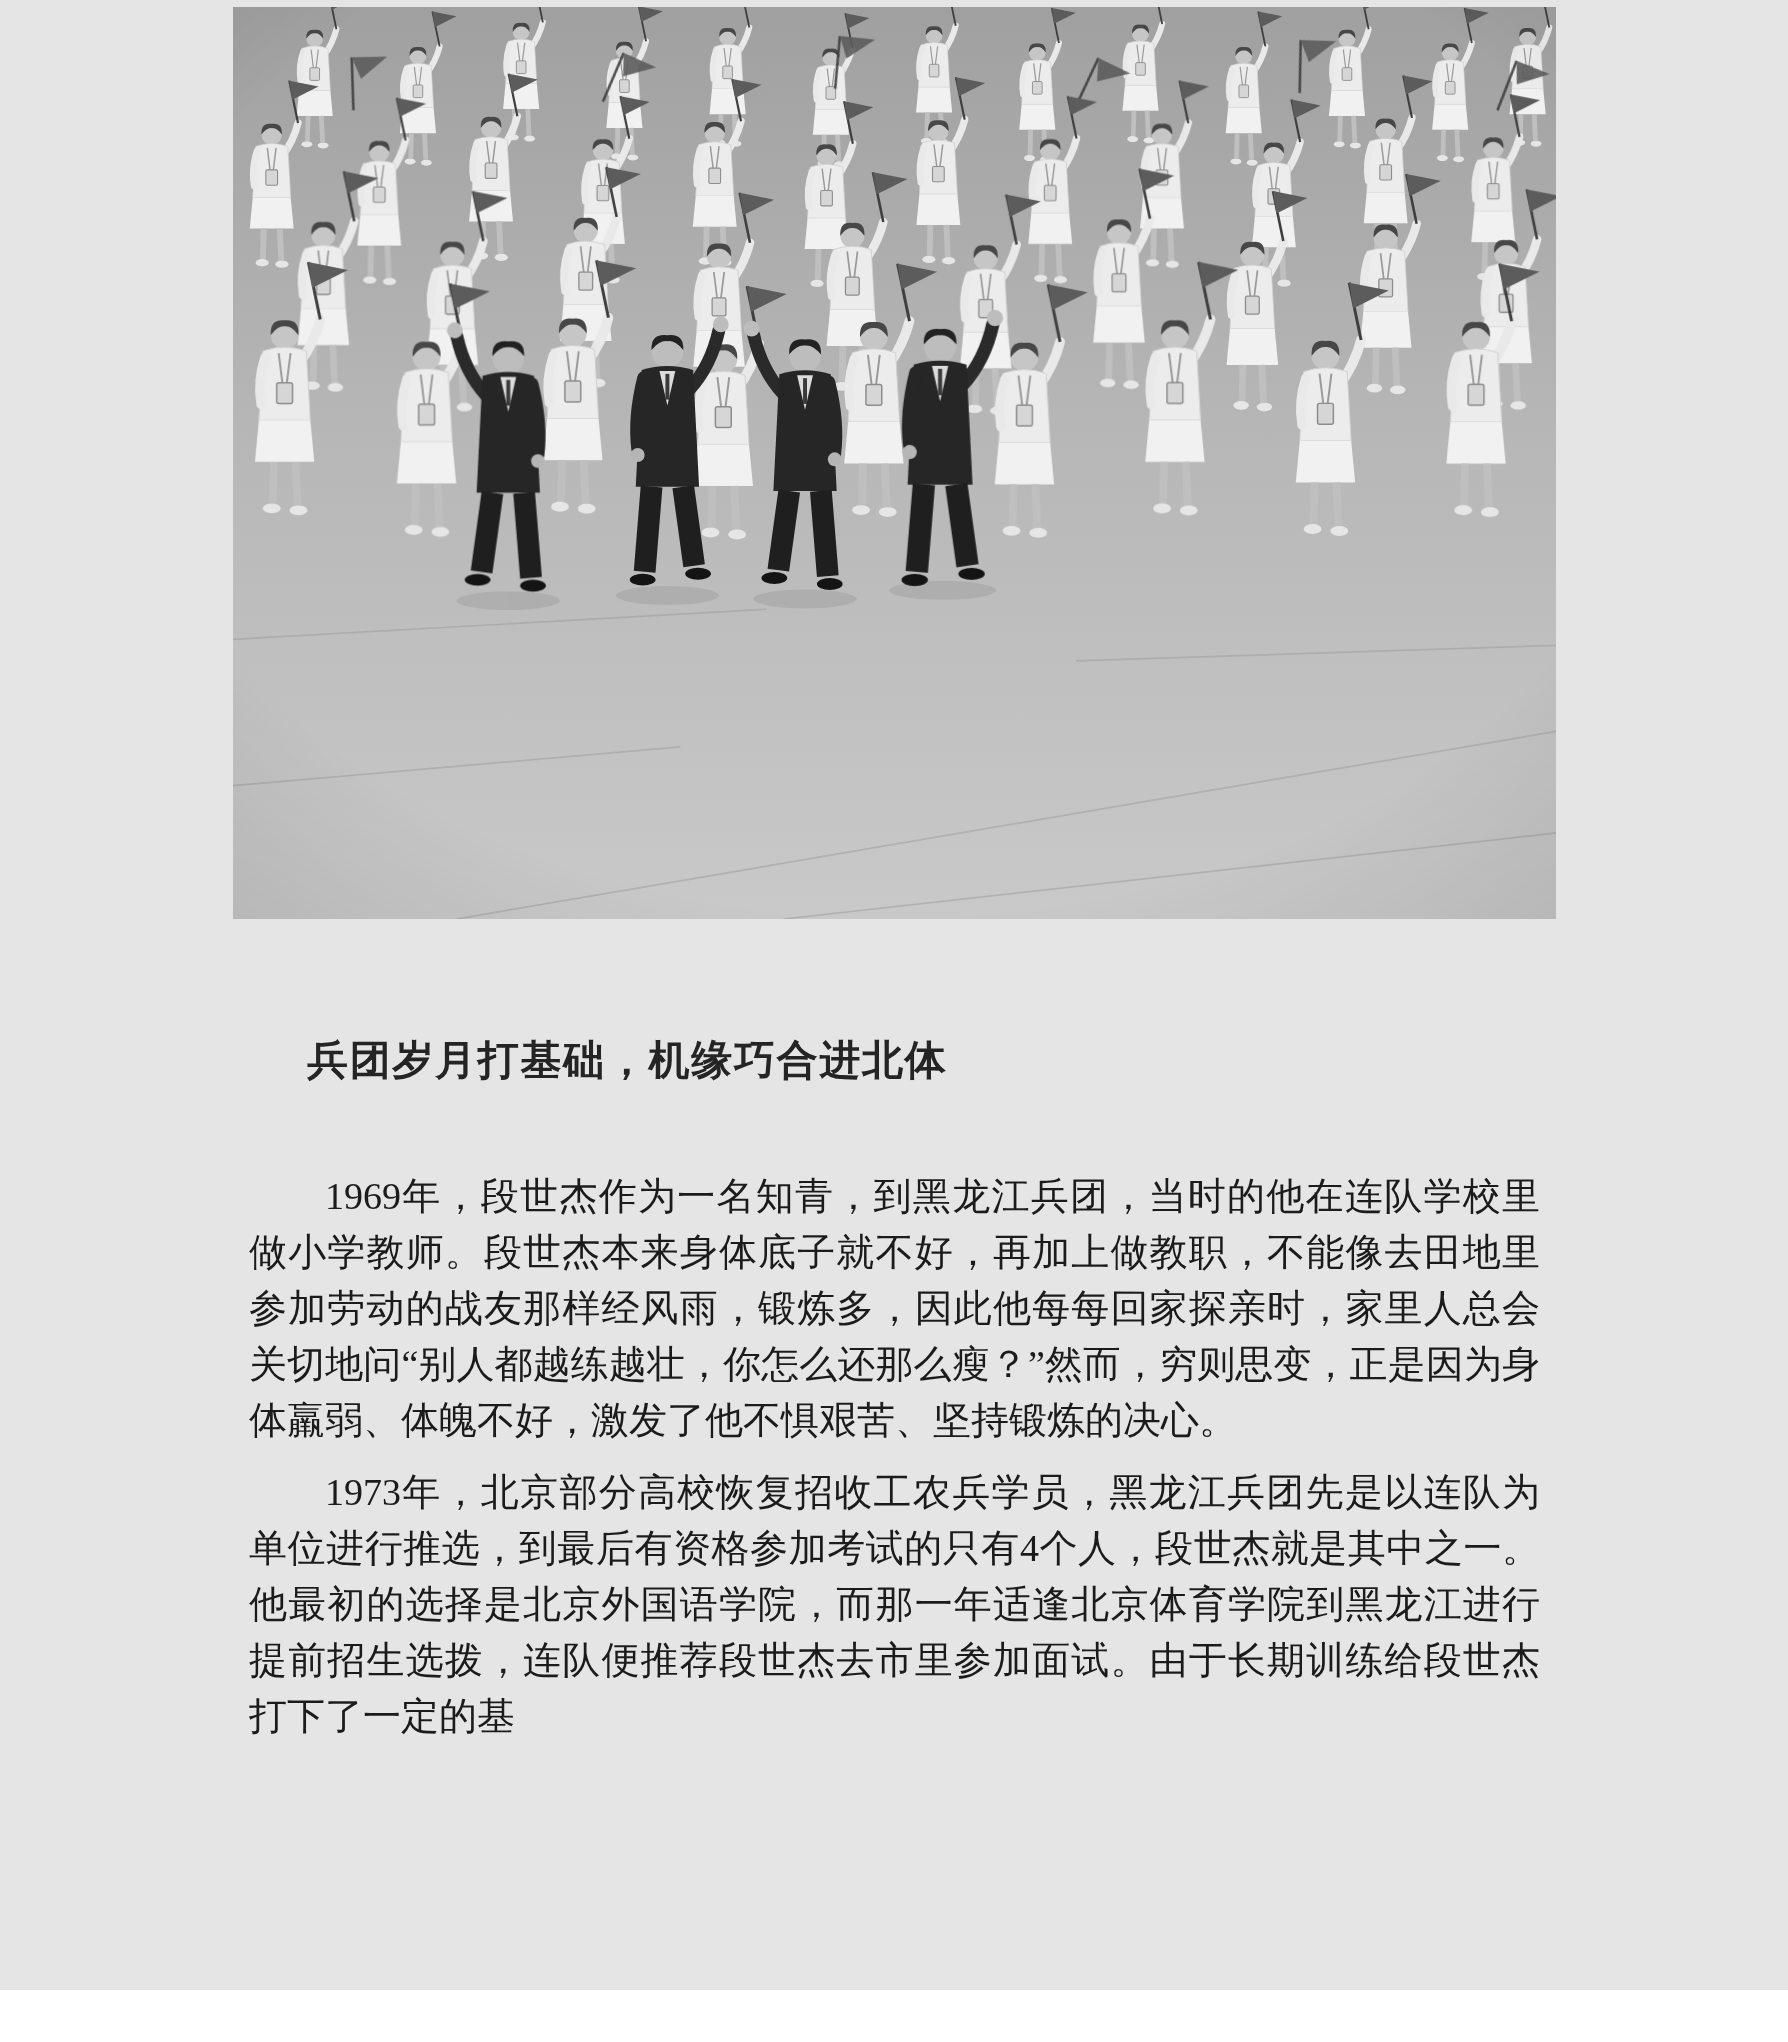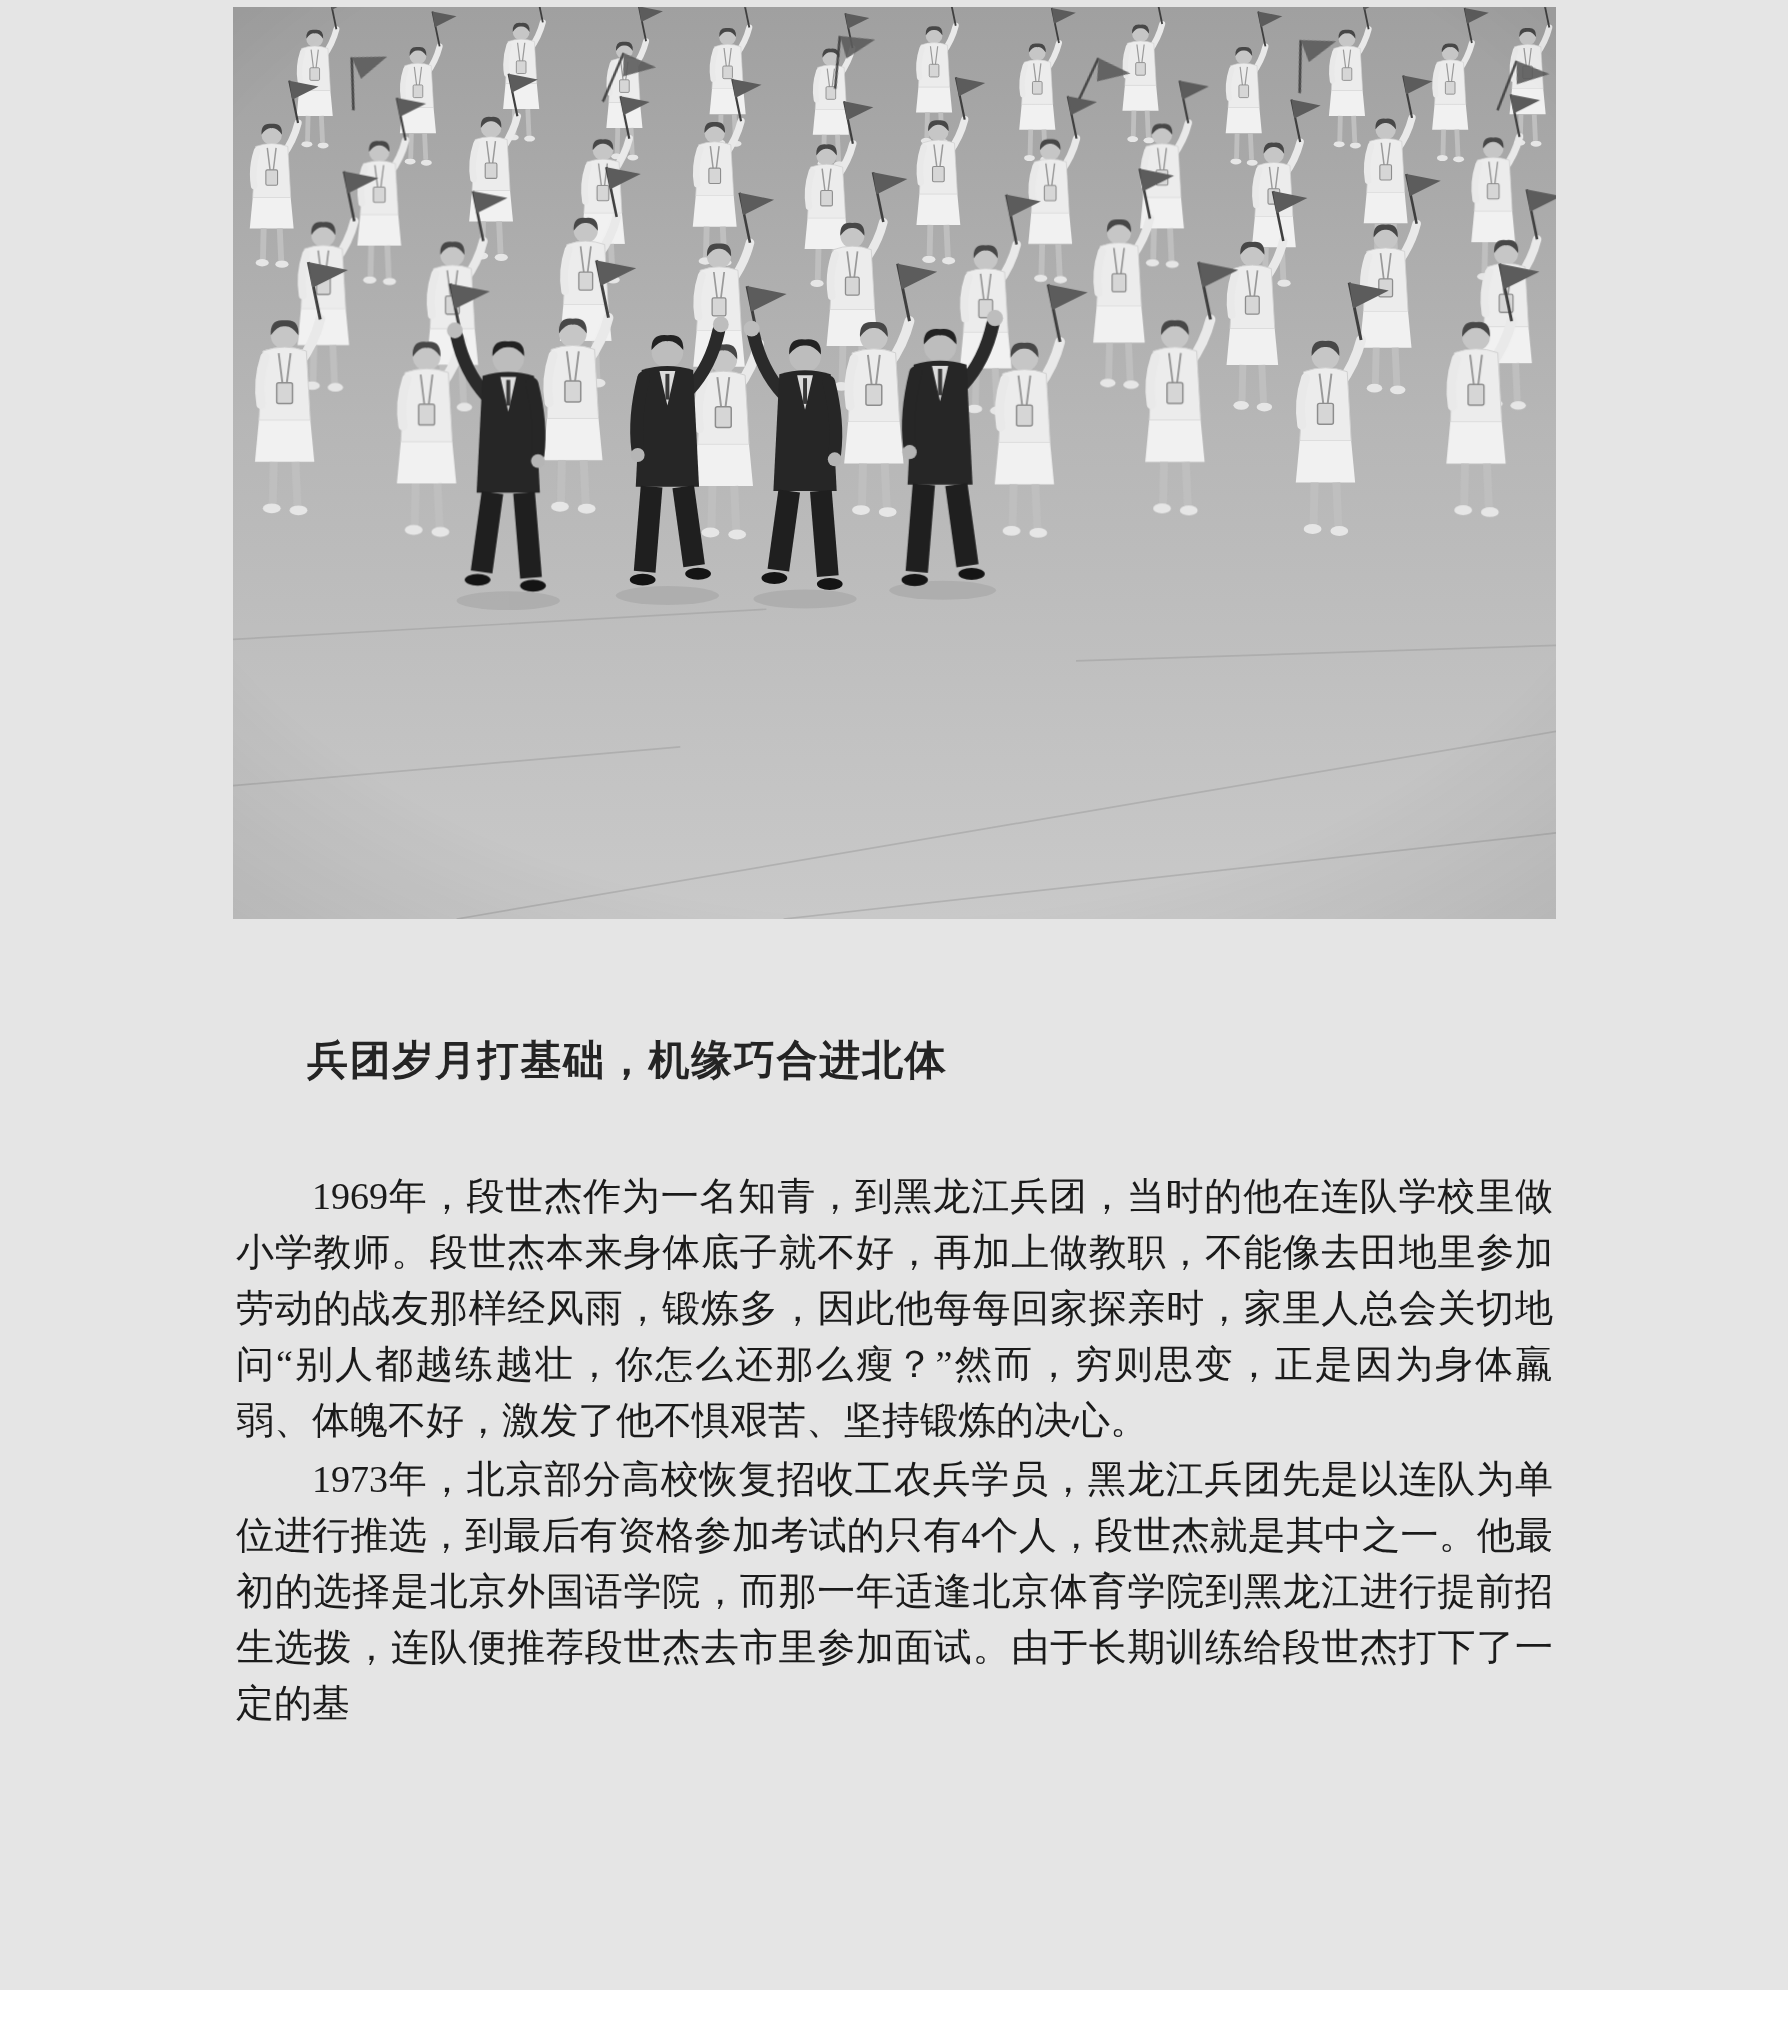--- a/index.html
+++ b/index.html
@@ -33,21 +33,21 @@
   }
   .body {
     margin-top:84px;
     width:1323px;
     font-size:38px;
     line-height:56px;
     color:#1b1b1b;
     text-align:justify;
     text-justify:inter-ideograph;
   }
-  .body p { margin:3px; text-indent:2em; }
+  .body p { margin:16px; text-indent:2em; }
 </style>
 </head>
 <body>
 
 <div class="page">
   <div class="content">
 
     <figure class="photo" aria-label="黑白照片：奥运会开幕式上中国代表团入场，身着浅色套装的女运动员们挥舞小旗行进，四名身穿深色西装的官员走在队伍前面挥手致意">
       <svg viewBox="0 0 1538 1060" preserveAspectRatio="none" xmlns="http://www.w3.org/2000/svg" xmlns:xlink="http://www.w3.org/1999/xlink">
         <defs>

